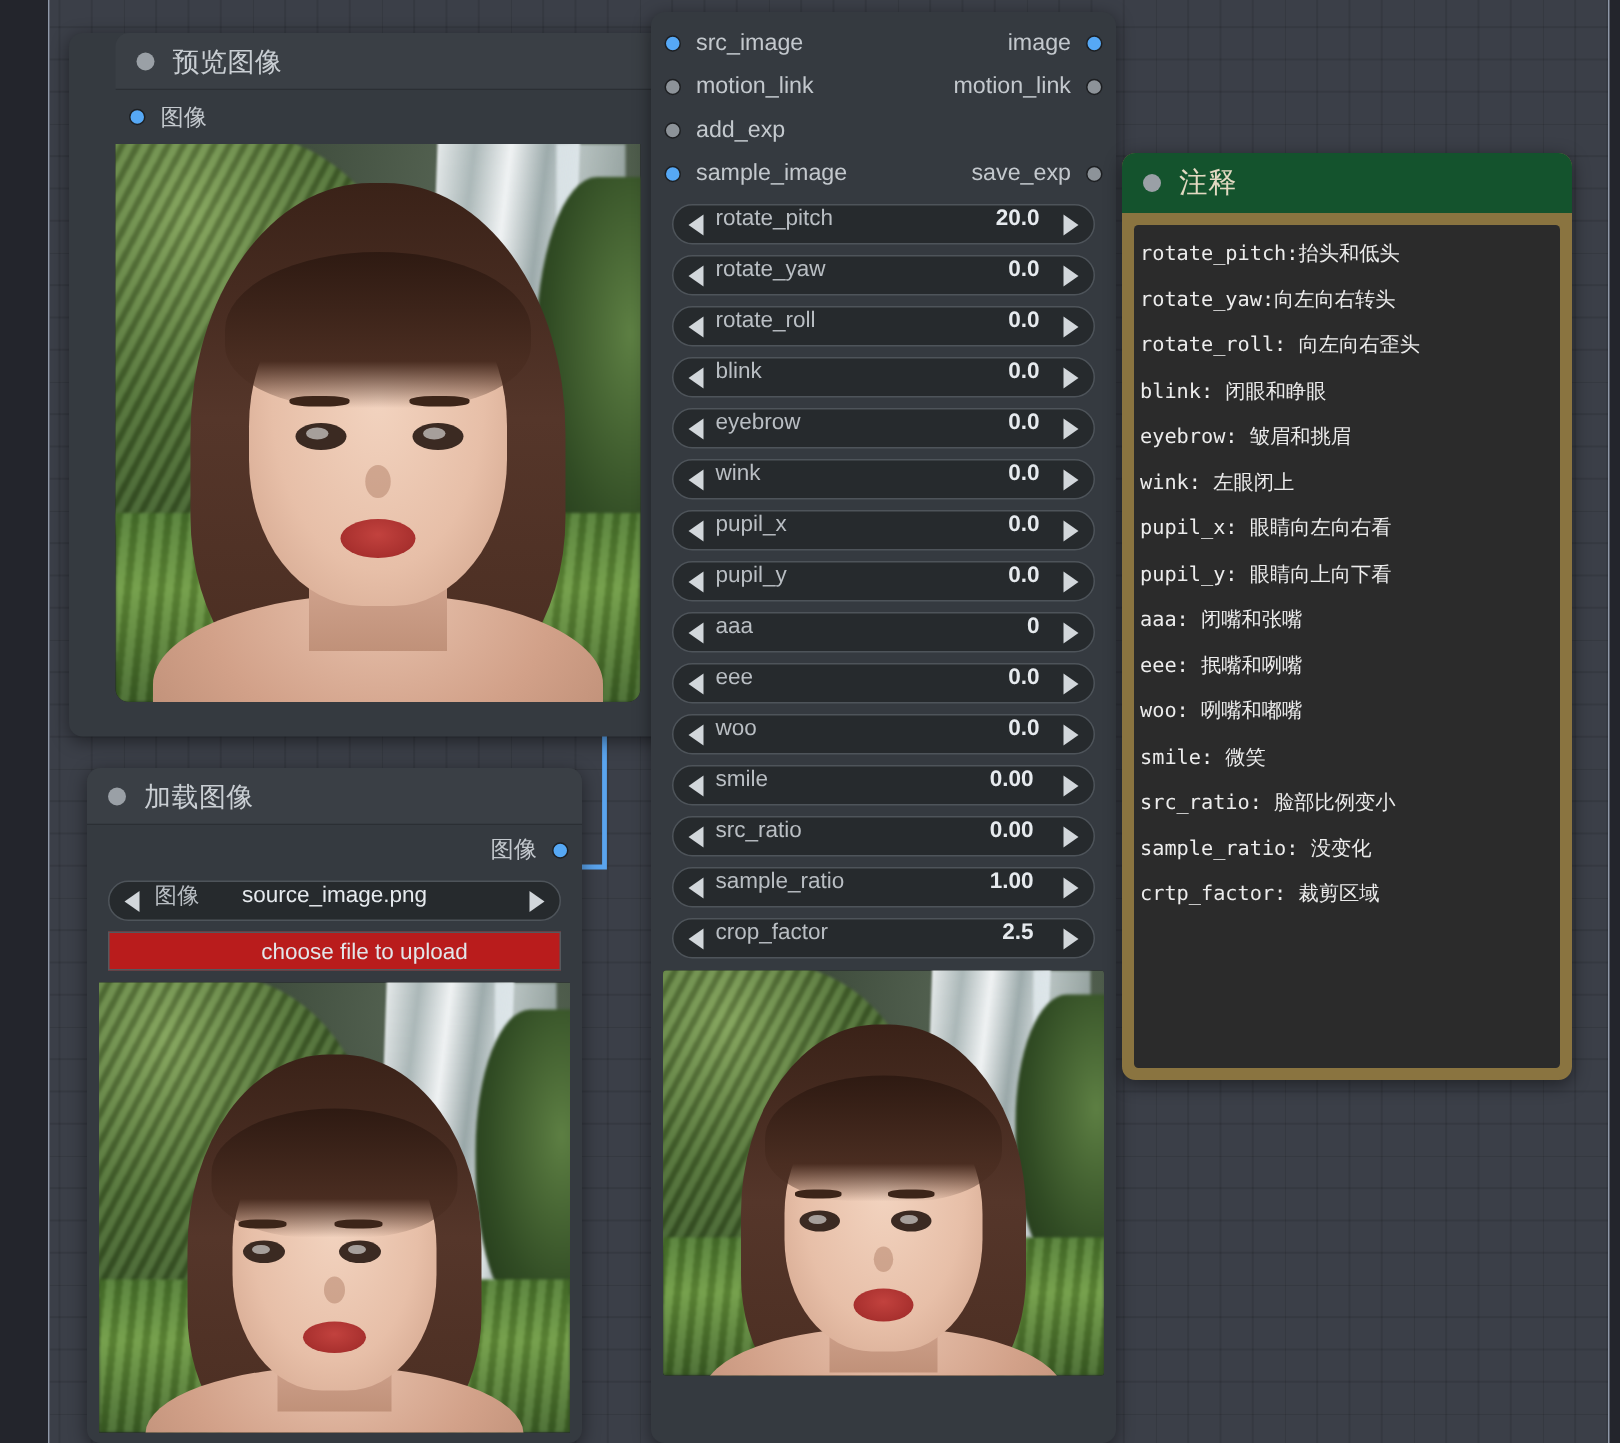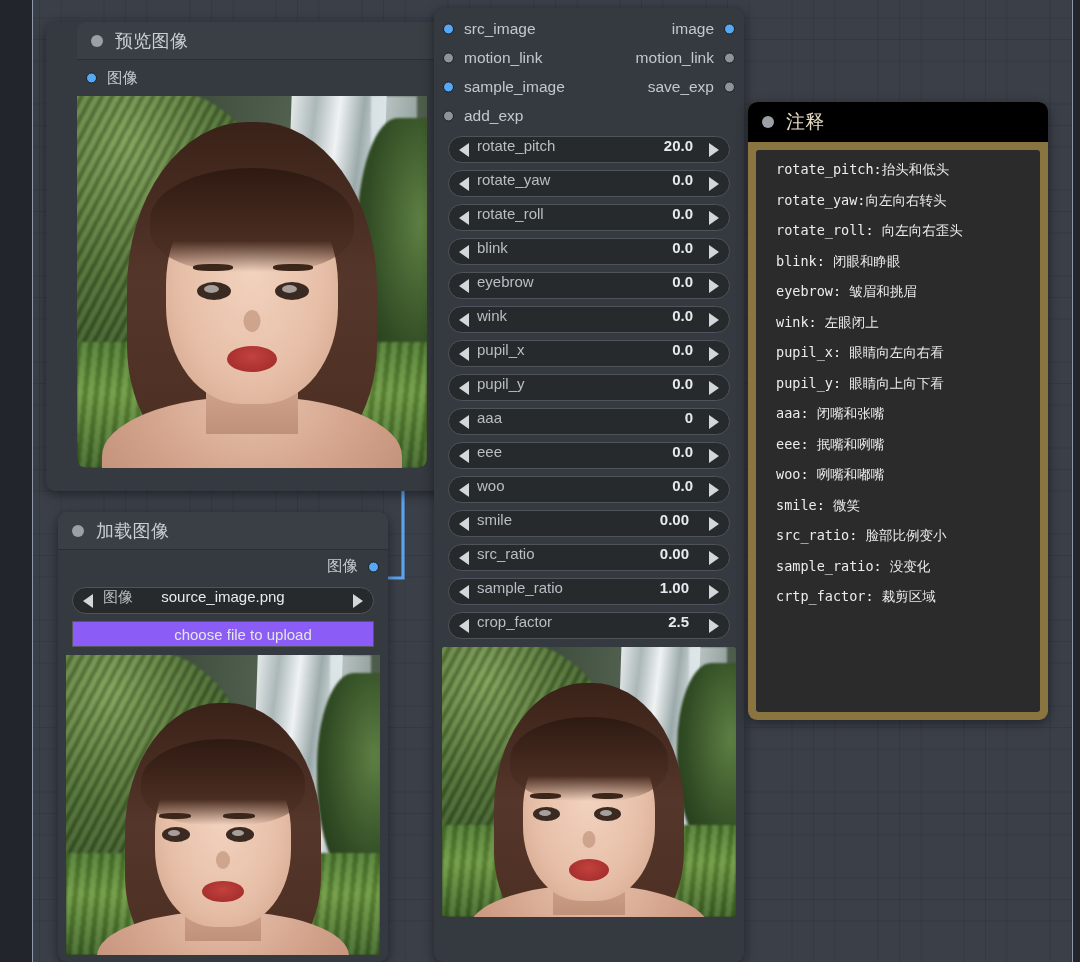--- a/index.html
+++ b/index.html
@@ -115,21 +115,21 @@
   .w-val.left-ofs { right: 40px; }
 
   
   .combo .w-name { margin-left: 30px; }
   .combo .w-val {
     right: 0; left: 0; text-align: center;
     font-weight: 400; color: #e6eaee; font-size: 15px;
   }
   .upload-btn {
     margin: 0 14px 0 14px; height: 26px;
-    background: #8b5cf6; border: 1px solid #55595e;
+    background: #b91c1c; border: 1px solid #55595e;
     display: flex; align-items: center; justify-content: center;
     color: #e2e6ea; font-size: 15px; cursor: pointer; padding-left: 40px;
   }
 
   
   .img-box { position: relative; overflow: hidden; background: #1b1d1f; }
 
   
   .scene { position: absolute; inset: 0; }
   .scene .sky {
@@ -231,25 +231,25 @@
   
   .note {
     position: absolute;
     background: #8a7440;
     border-radius: 9px;
     box-shadow: 0 3px 12px rgba(0,0,0,0.45);
     z-index: 10;
   }
   .note-header {
     height: 40px; display: flex; align-items: center; padding-left: 14px;
-    background: #000000; border-radius: 9px 9px 0 0;
+    background: #14532d; border-radius: 9px 9px 0 0;
   }
   .note-header .node-title { color: #e3d9c2; font-size: 19px; }
   .note-text {
-    margin: 8px; padding: 12px 20px;
+    margin: 8px; padding: 12px 4px;
     background: #2b2b2b; border-radius: 3px;
     color: #ececec;
     font-family: "DejaVu Sans Mono", "Liberation Mono", monospace;
     font-size: 13.5px; line-height: 1.15;
     height: calc(100% - 56px); overflow: hidden;
   }
   .note-line { margin-bottom: 15px; white-space: nowrap; }
 </style>
 </head>
 <body>
@@ -352,29 +352,29 @@
       </div>
 
       <div class="slot-row">
         <span class="slot-in dot-grey"></span>
         <span class="slot-label in">motion_link</span>
         <span class="slot-label out">motion_link</span>
         <span class="slot-out dot-grey"></span>
       </div>
 
       <div class="slot-row">
+        <span class="slot-in dot-grey"></span>
+        <span class="slot-label in">add_exp</span>
+      </div>
+
+      <div class="slot-row">
         <span class="slot-in dot-blue"></span>
         <span class="slot-label in">sample_image</span>
         <span class="slot-label out">save_exp</span>
         <span class="slot-out dot-grey"></span>
-      </div>
-
-      <div class="slot-row">
-        <span class="slot-in dot-grey"></span>
-        <span class="slot-label in">add_exp</span>
       </div>
 
       <div style="margin-top:6px;">
         <div class="widget">
           <span class="arrow left"></span>
           <span class="w-name">rotate_pitch</span>
           <span class="w-val">20.0</span>
           <span class="arrow right"></span>
         </div>
         <div class="widget">

